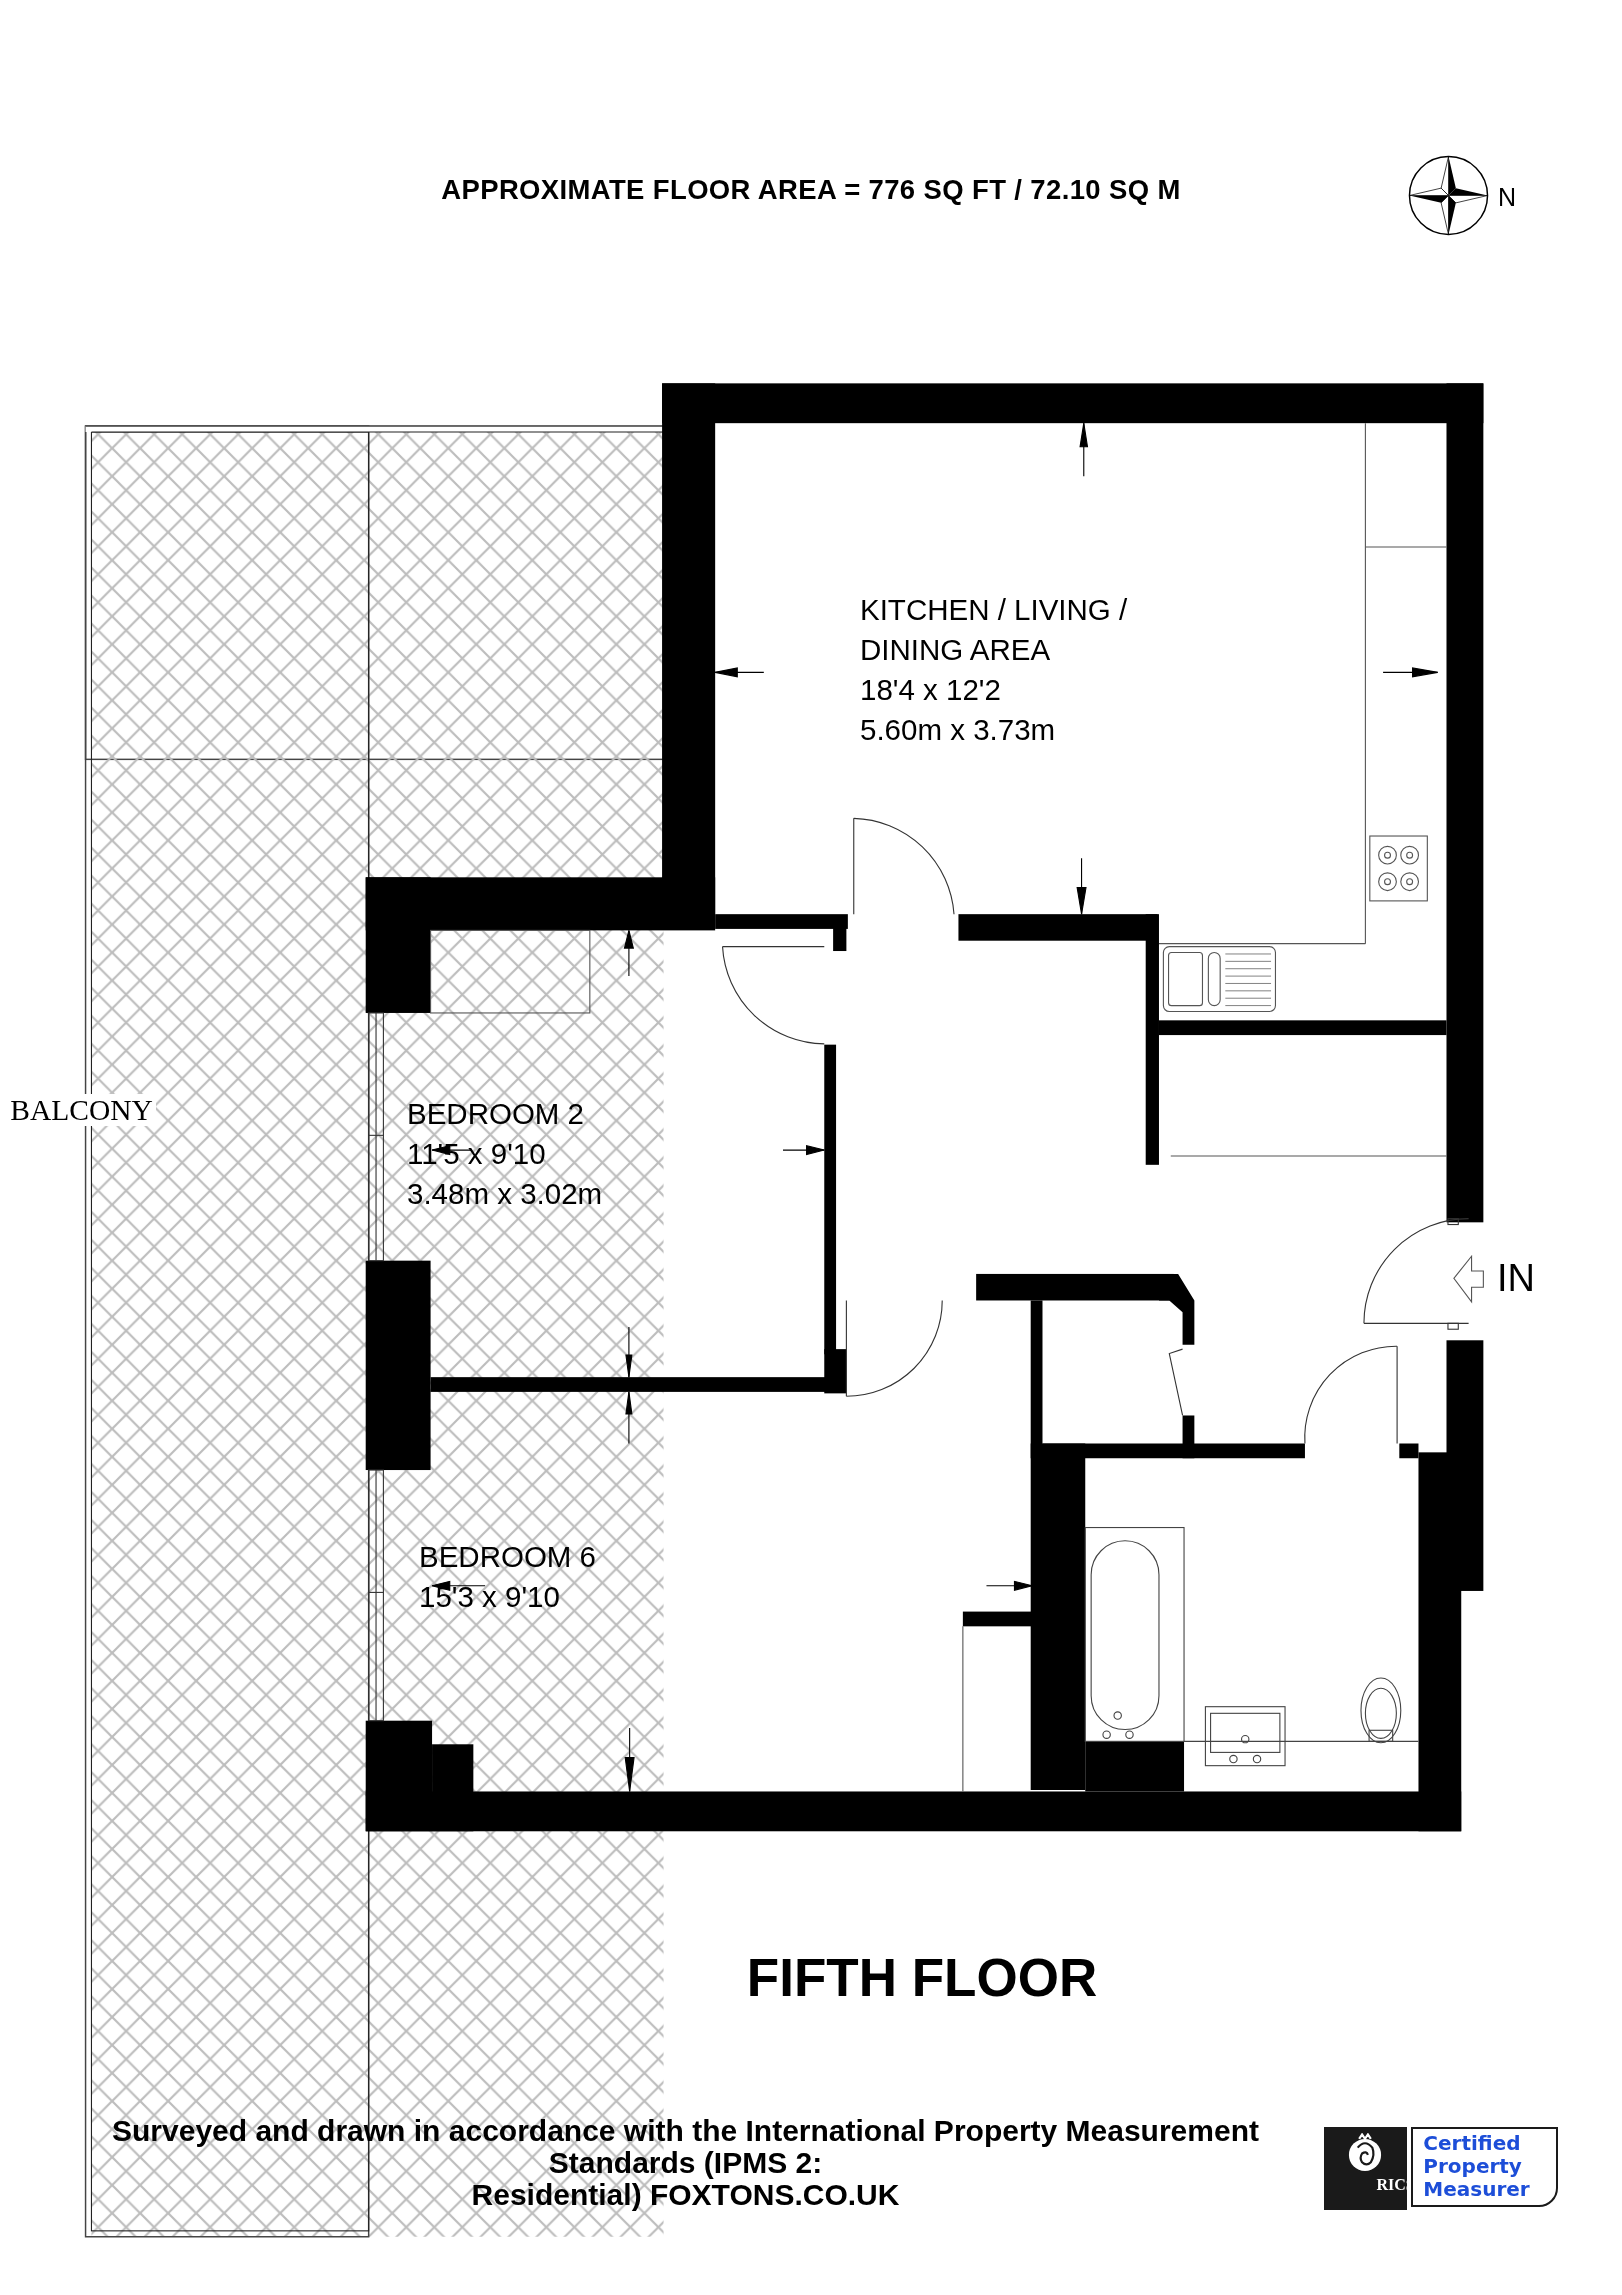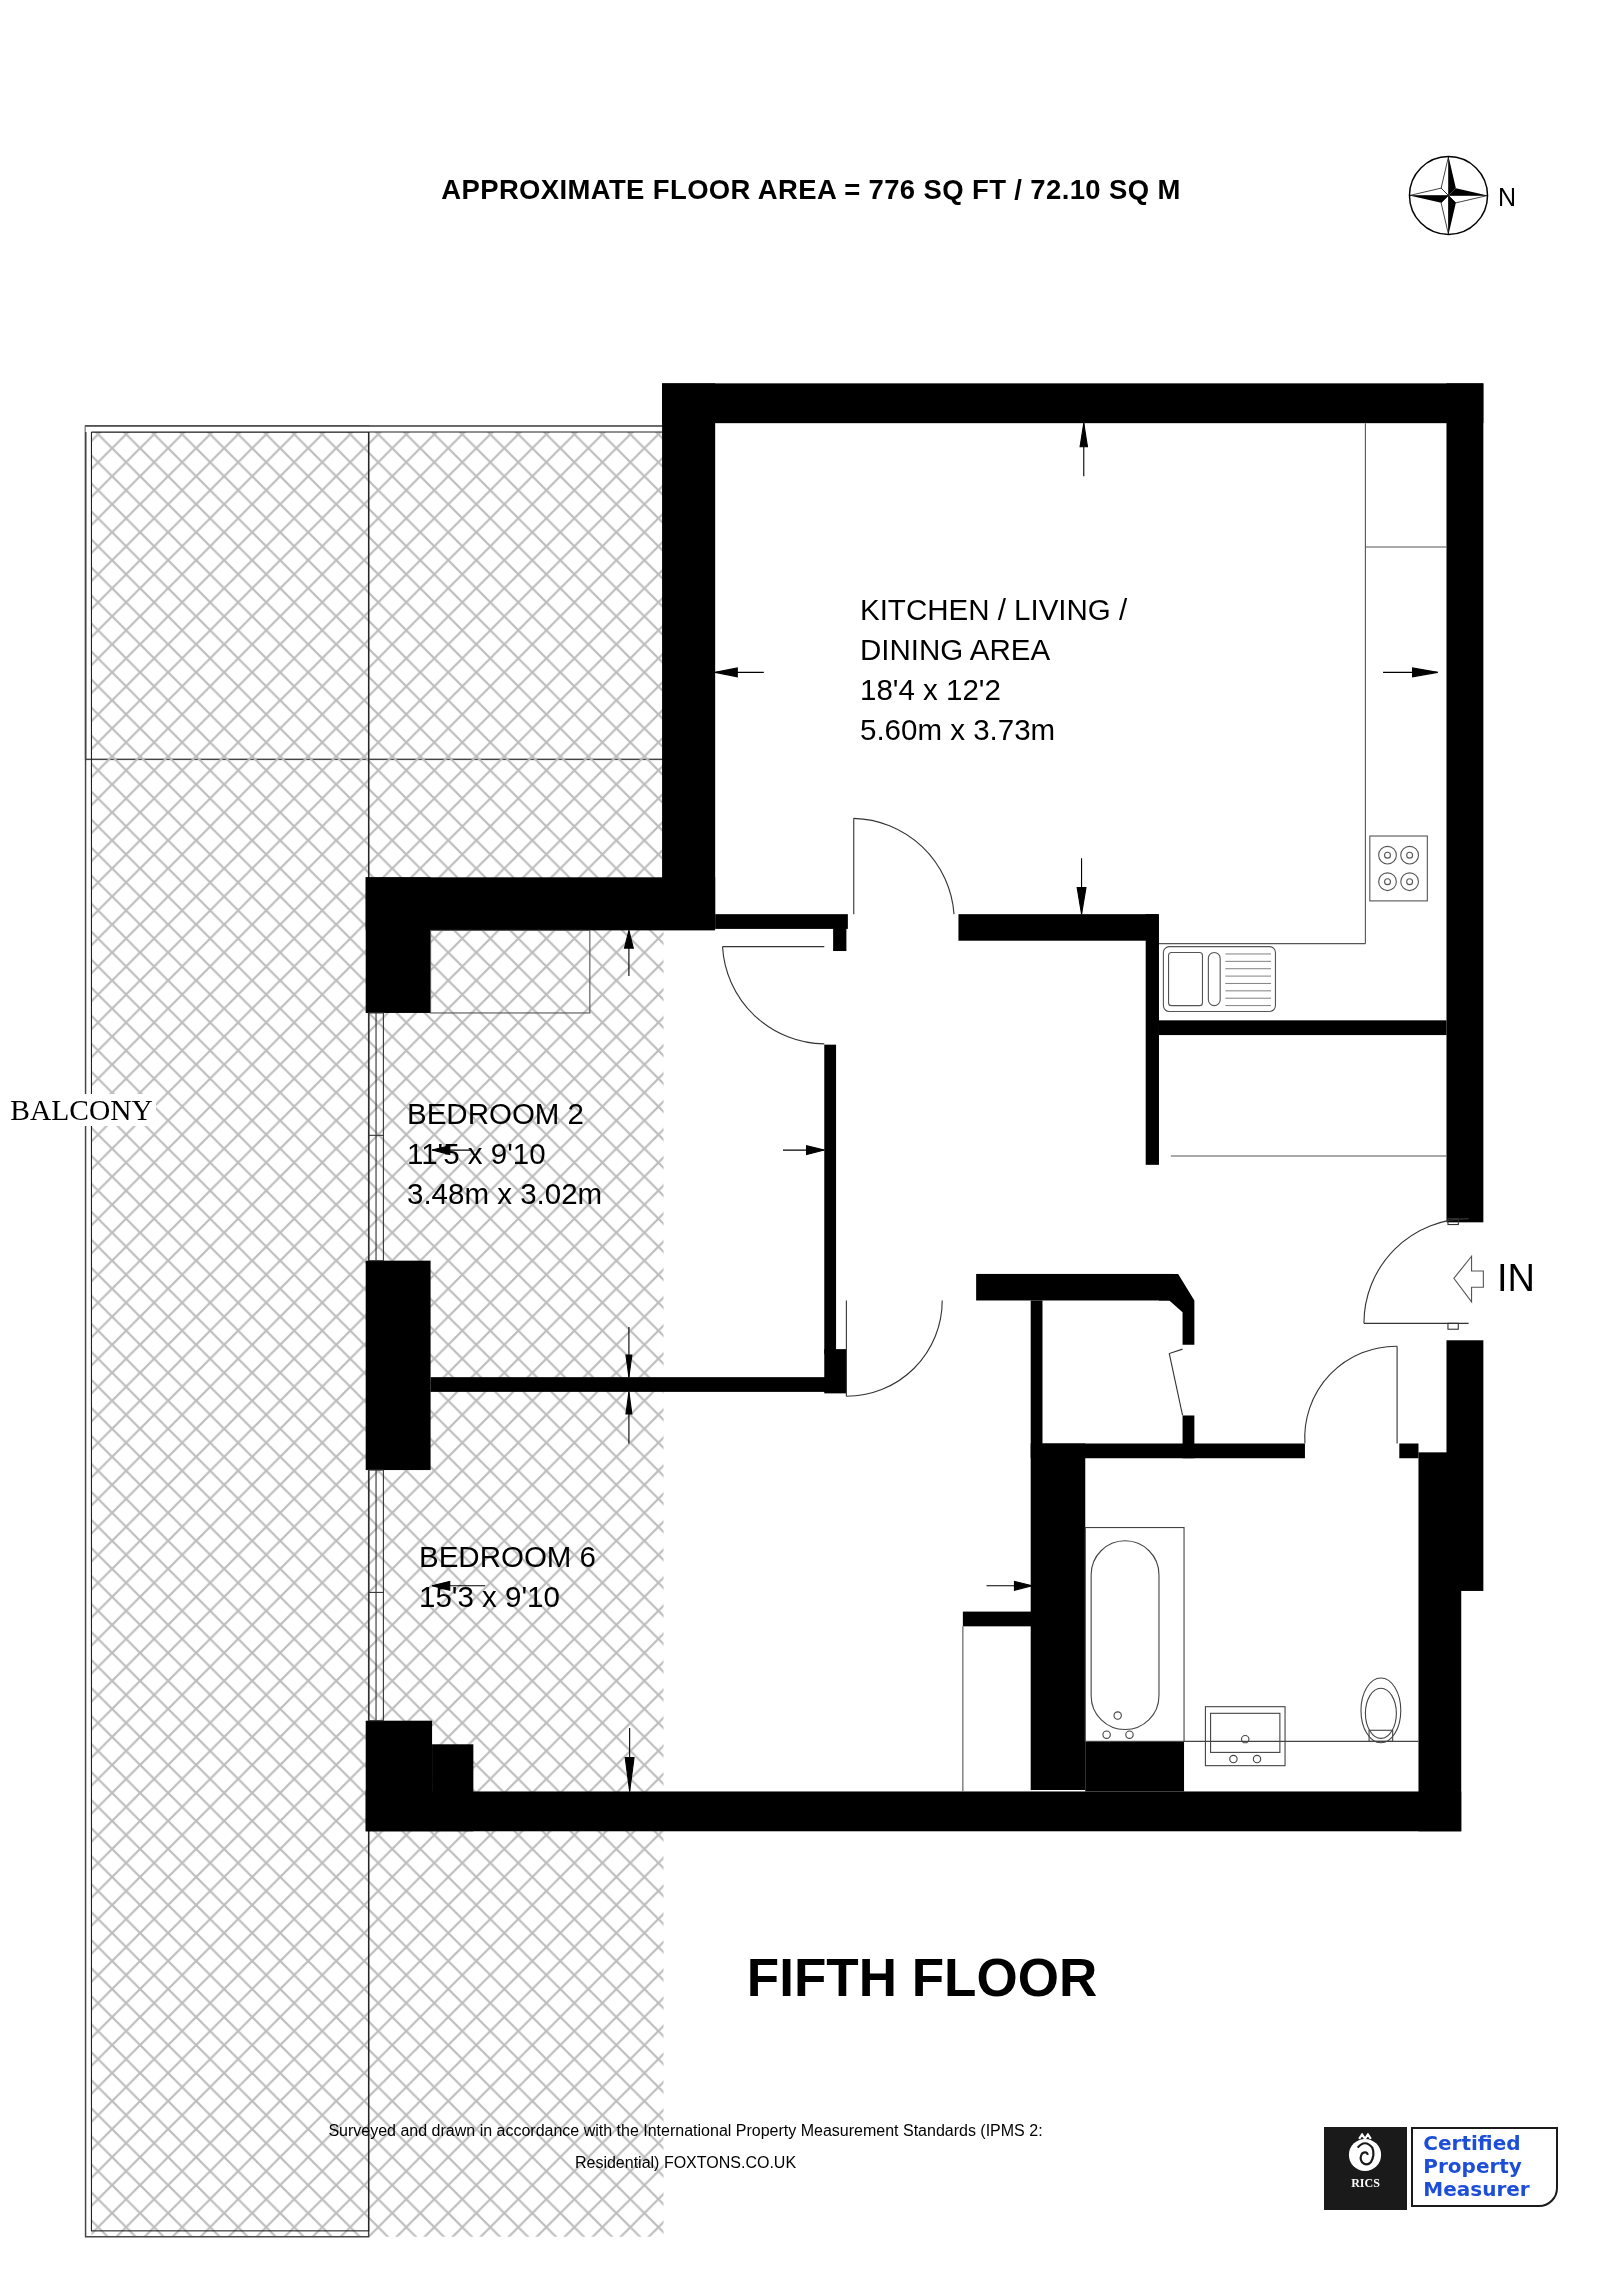--- a/index.html
+++ b/index.html
@@ -4,24 +4,24 @@
 <style>
   html, body { margin: 0; padding: 0; background: #ffffff; }
   body { width: 1622px; height: 2295px; position: relative; overflow: hidden; font-family: "Liberation Sans", sans-serif; color: #000; }
   .abs { position: absolute; }
   .area-title { left: 0; width: 1622px; top: 174px; text-align: center; font-weight: bold; font-size: 28px; letter-spacing: 0.4px; transform: scaleX(0.98); }
   .compass { left: 1408px; top: 155px; width: 81px; height: 81px; }
   .compass-n { left: 1498px; top: 183px; font-size: 25px; }
   .plan { left: 0; top: 0; width: 1622px; height: 2295px; }
   .room-label { text-align: left; font-size: 29.5px; line-height: 40px; width: 442px; }
   .floor-title { left: 664px; width: 516px; top: 1911px; text-align: center; font-weight: bold; font-size: 53px; margin-top: 36px; }
-  .footer-text { left: 44px; width: 1283px; top: 2115px; text-align: center; font-weight: normal; font-size: 16px; line-height: 32px; }
+  .footer-text { left: 44px; width: 1283px; top: 2115px; text-align: center; font-weight: bold; font-size: 30px; line-height: 32px; }
   .rics { left: 1324px; top: 2127px; width: 239px; height: 83px; }
   .rics-left { left: 0; top: 0; width: 83px; height: 83px; background: #1a1a1a; }
-  .rics-word { left: 0; width: 83px; top: 49px; color: #fff; font-weight: bold; font-size: 12px; text-align: center; font-family: "Liberation Serif", serif; }
+  .rics-word { left: 0; width: 83px; top: 49px; color: #fff; font-weight: bold; font-size: 16px; text-align: center; font-family: "Liberation Serif", serif; padding-left: 30px; }
   .rics-right { left: 87px; top: 0; width: 147px; height: 80px; border: 2.2px solid #1a1a1a; border-left-width: 2.2px; border-radius: 0 0 19px 0; box-sizing: border-box; padding: 2.9px 0 0 10.3px; }
   .rics-line { font-weight: bold; font-size: 20px; line-height: 23px; color: #1d4ed8; font-family: "DejaVu Sans", sans-serif; }
   .in-label { left: 1497px; top: 1257px; font-size: 38px; }
 </style>
 </head>
 <body>
 
 <div class="abs area-title">APPROXIMATE FLOOR AREA = 776 SQ FT / 72.10 SQ M</div>
 
 <svg class="abs compass" viewBox="0 0 110 110">

